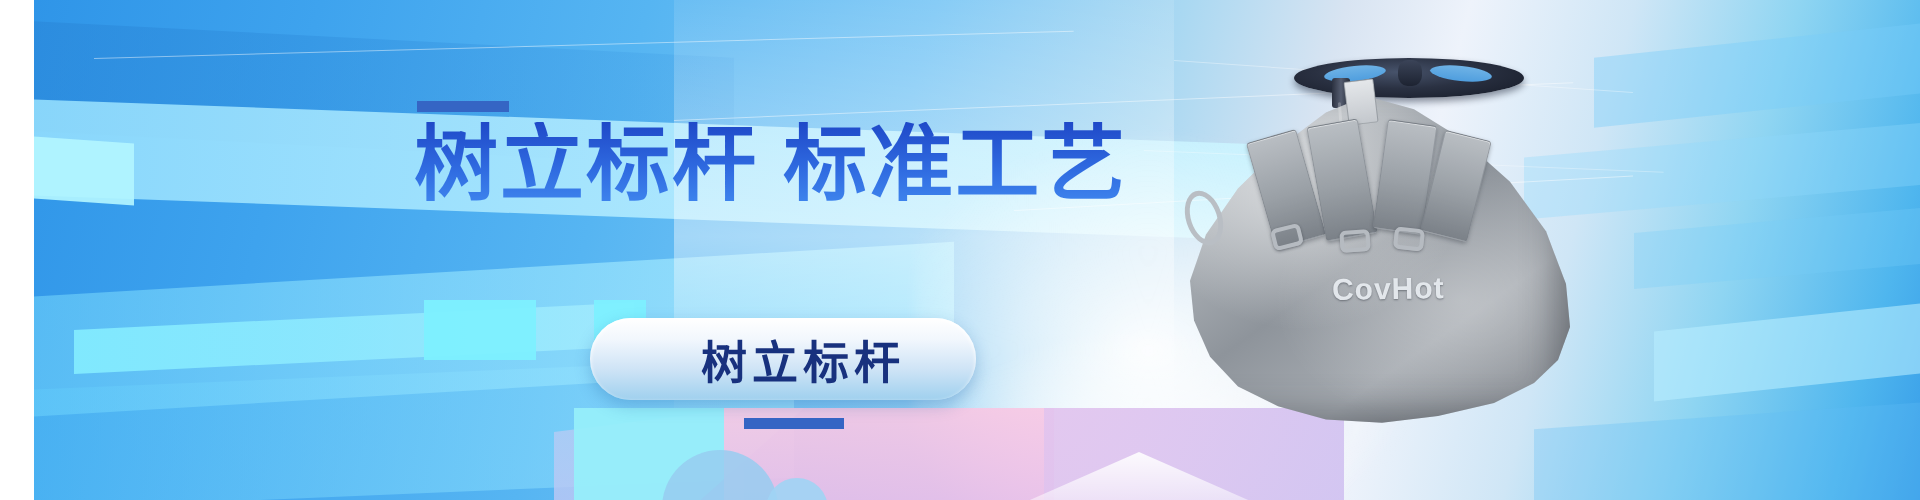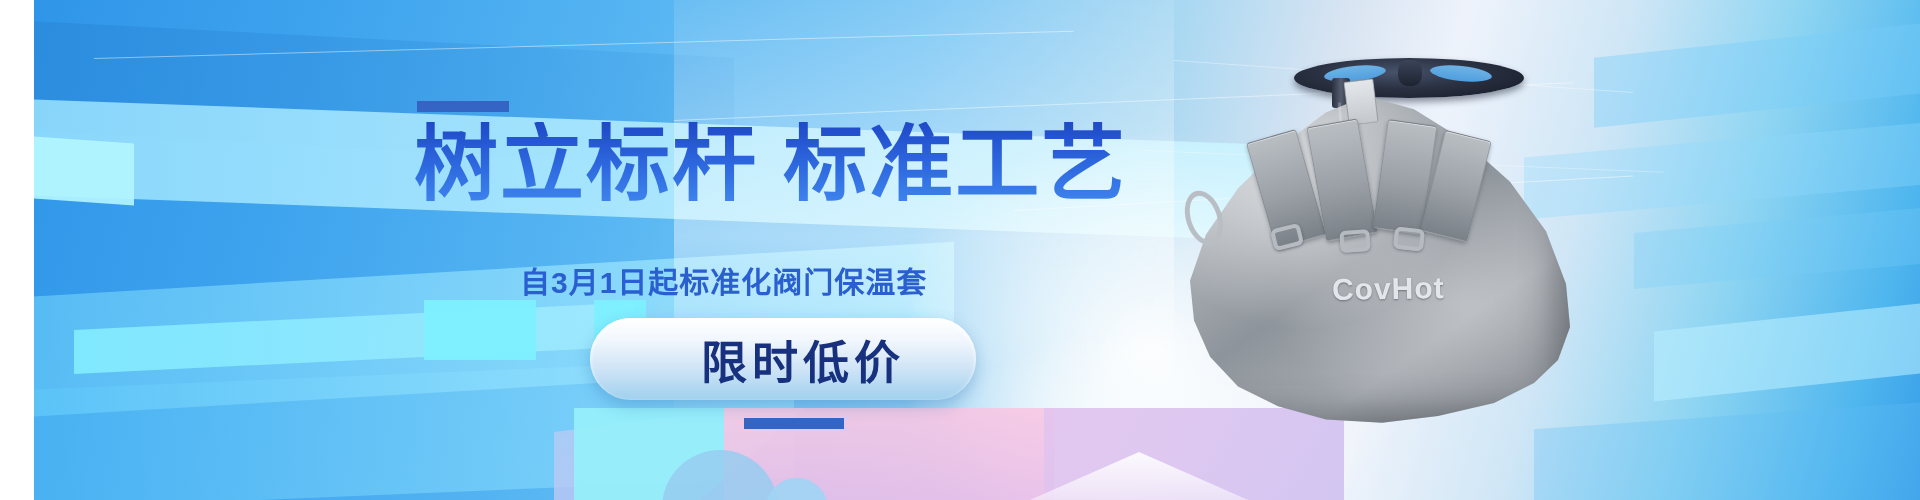--- a/index.html
+++ b/index.html
@@ -391,24 +391,23 @@
     <div class="bubble bub-1"></div>
     <div class="bubble bub-2"></div>
     <div class="chev-shape"></div>
   </div>
 
   <div class="content">
     <div class="eyebrow-bar"></div>
 
     <div class="headline">树立标杆  标准工艺</div>
 
-    <div class="subline">自3月1日起标准化阀门保温套</div>
 
     <div class="cta-pill">
-      <span class="cta-text">限时低价</span>
+      <span class="cta-text">树立标杆</span>
     </div>
 
     <div class="underline-bar"></div>
   </div>
 
   <div class="product">
     <div class="wheel-wrap">
       <div class="wheel"></div>
       <div class="wheel-hole wh-1"></div>
       <div class="wheel-hole wh-2"></div>

